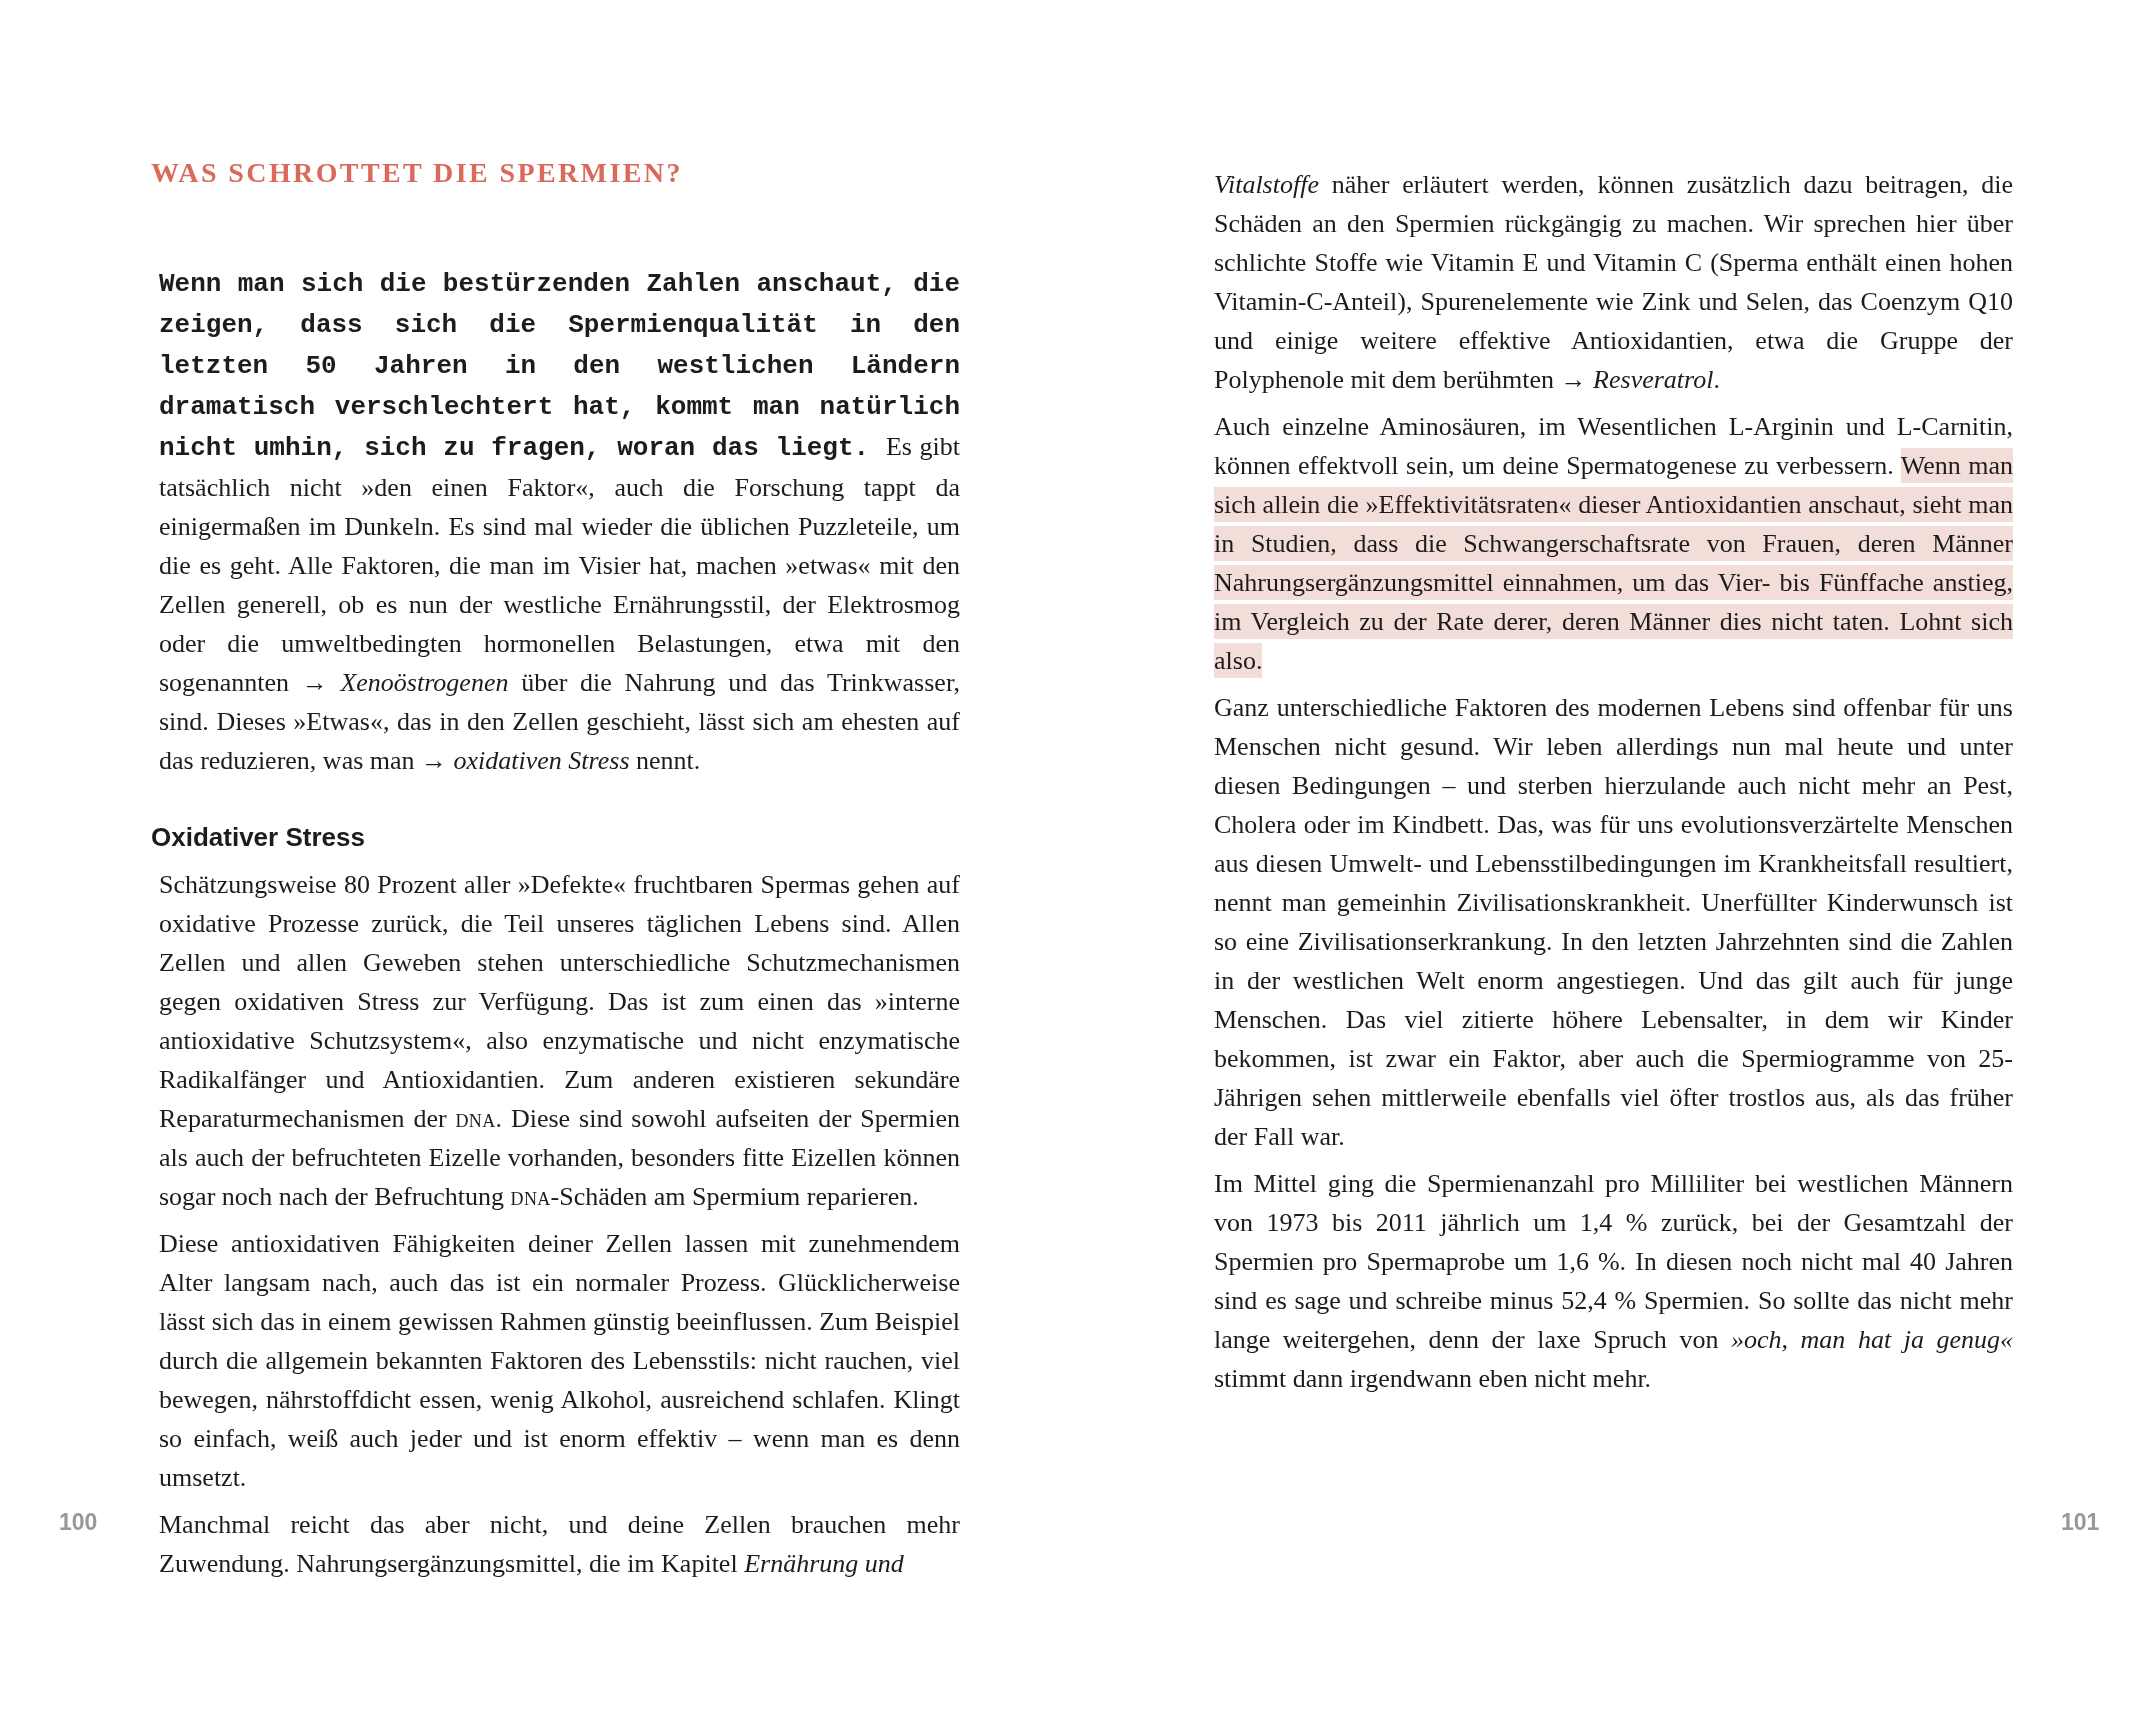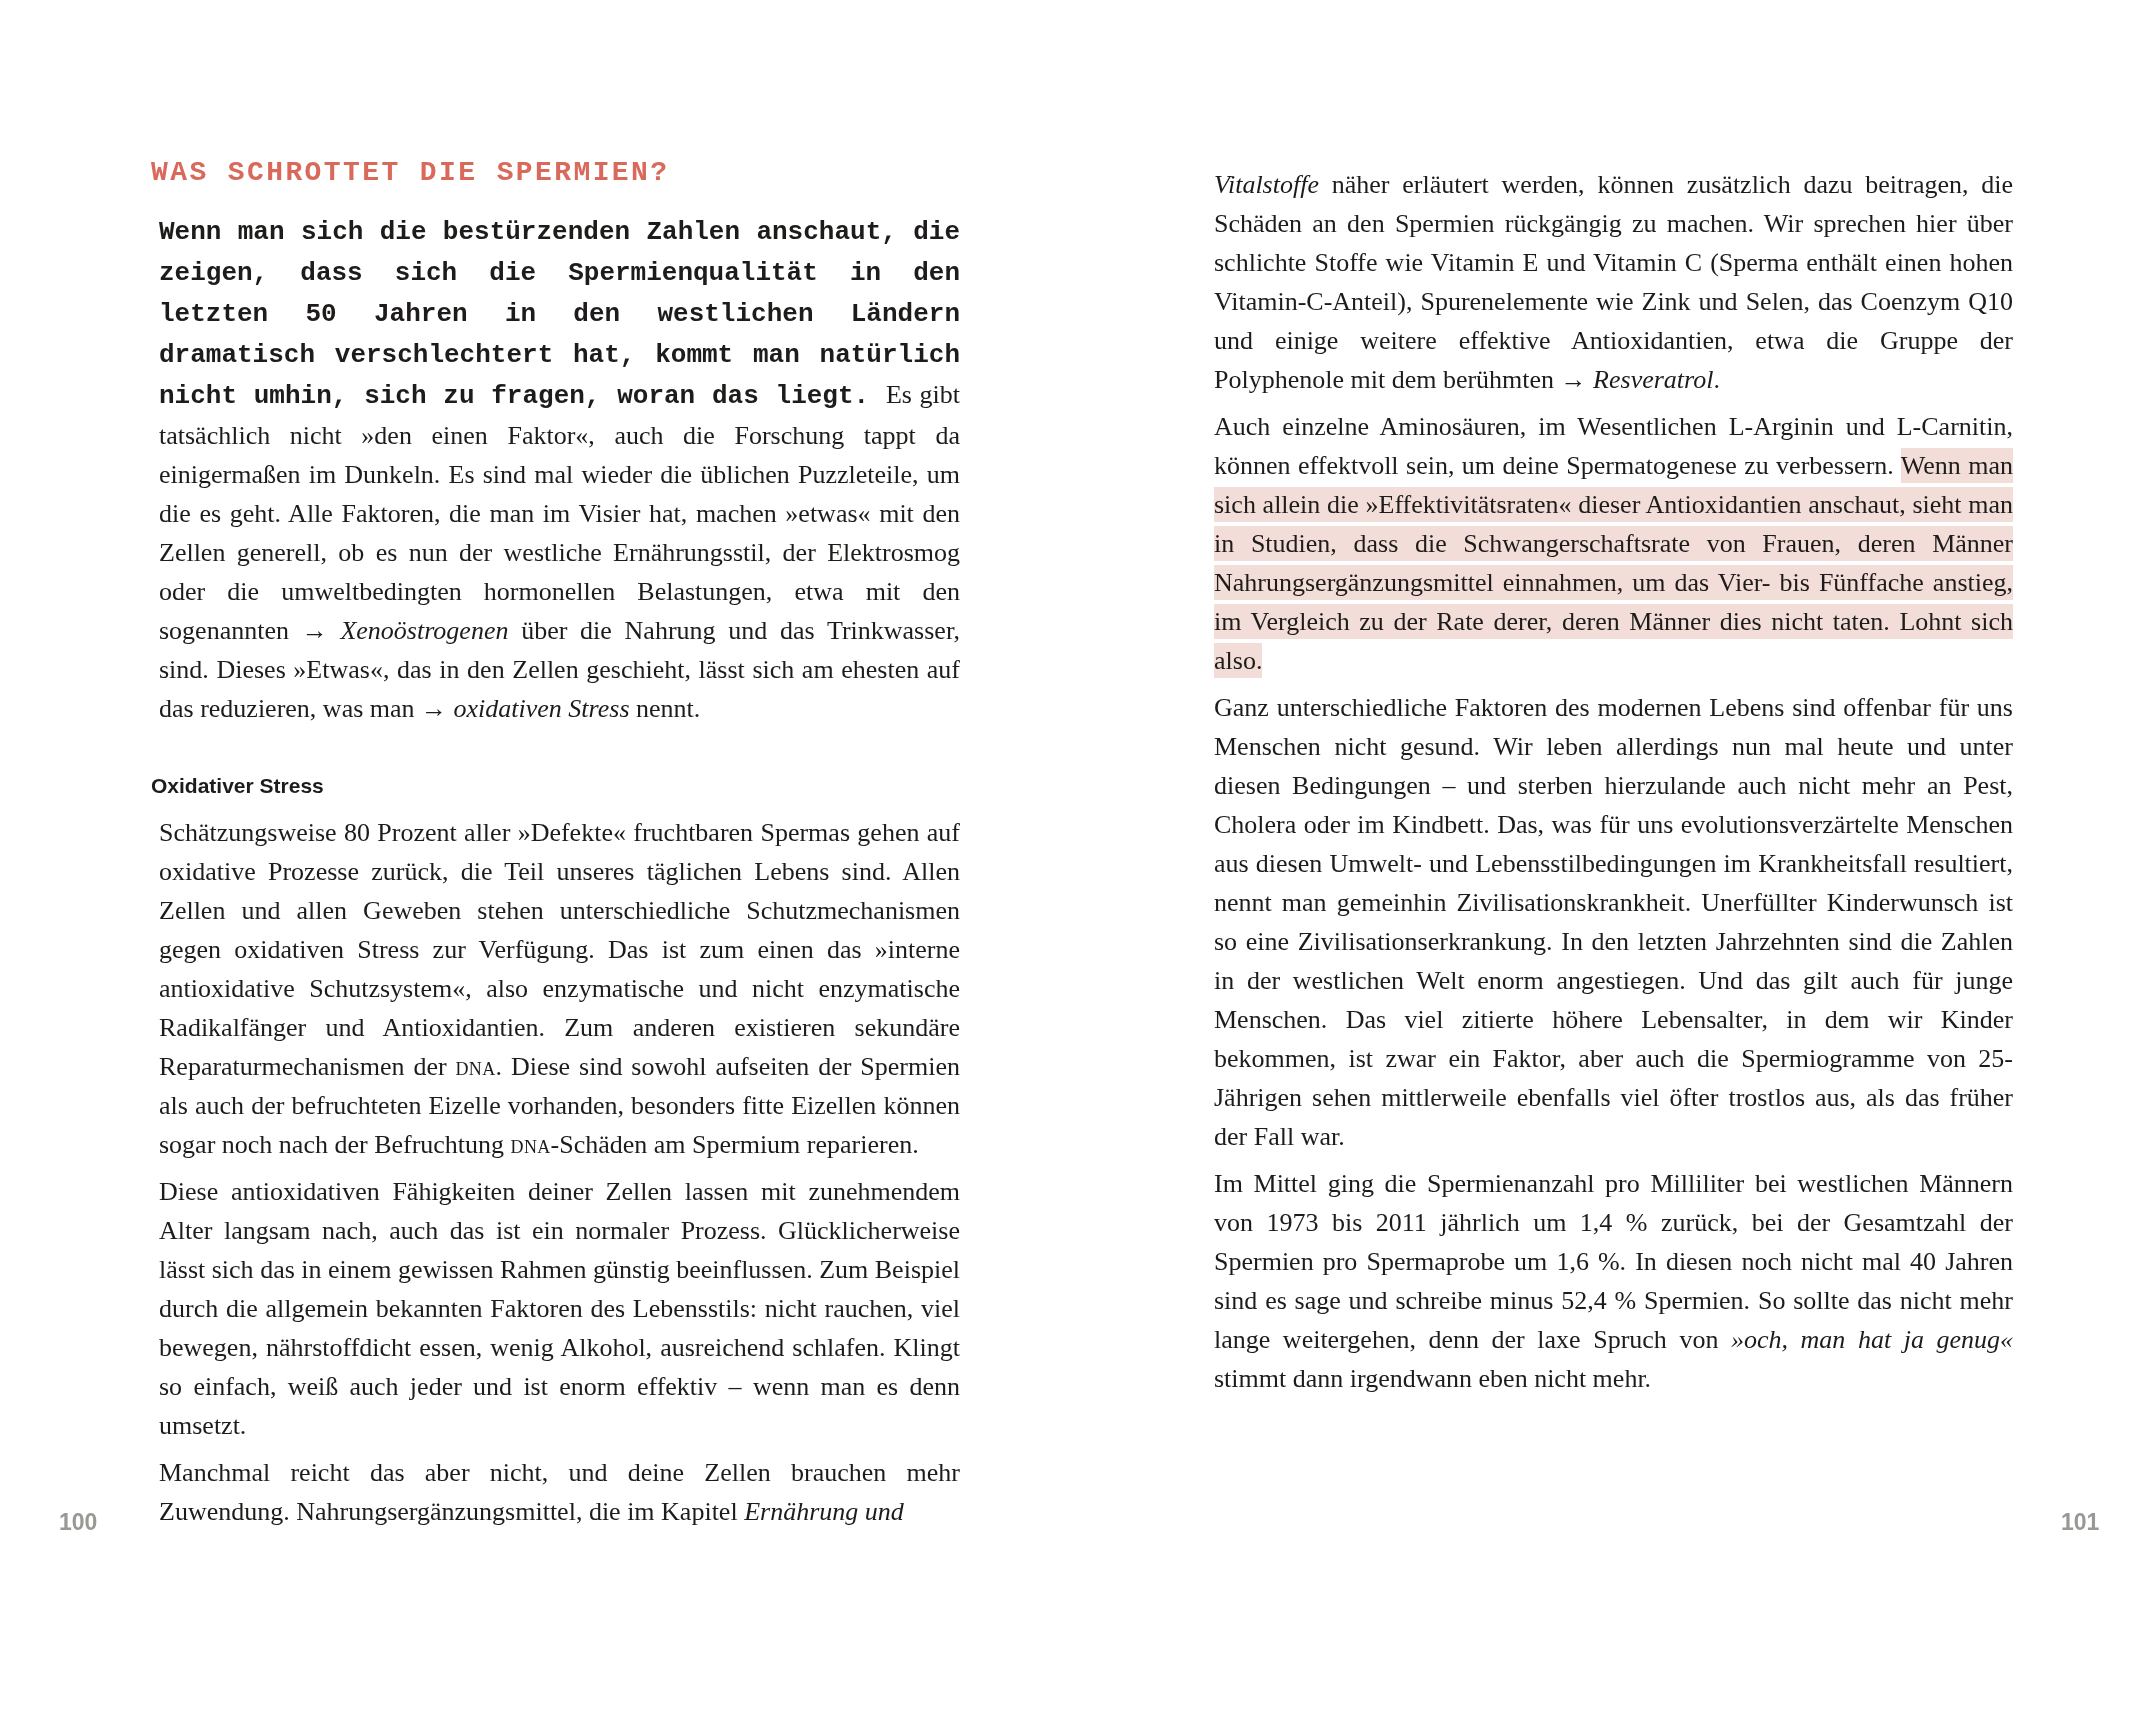--- a/index.html
+++ b/index.html
@@ -11,41 +11,41 @@
     background: #ffffff;
     font-family: "Liberation Serif", serif;
     color: var(--body-text, #1d1c1a);
   }
   .spread { position: absolute; inset: 0; }
   .page { position: absolute; top: 157px; }
   .page-left  { left: 151px;  width: 817px; }
   .page-right { left: 1206px; width: 815px; }
 
   .chapter-heading {
-    margin: 0 0 22px 0;
-    font-family: Liberation Mono, monospace;
+    margin: 0 0 74px 0;
+    font-family: Liberation Serif, serif;
     font-weight: 700;
     font-size: 28px;
     line-height: 32px;
     letter-spacing: 2.4px;
     color: var(--heading-accent, #d96a5b);
   }
   .body-p {
     margin: 8px;
     font-size: 26px;
     line-height: 39px;
     text-align: justify;
     hyphens: auto;
     -webkit-hyphens: auto;
   }
   .subhead {
     margin: 38px 0 0 0;
     font-family: "Liberation Sans", sans-serif;
     font-weight: 700;
-    font-size: 21px;
+    font-size: 26px;
     line-height: 39px;
     color: var(--body-text, #1d1c1a);
   }
   .seg-b { font-weight: 700; font-family: Liberation Mono, monospace; }
   .seg-i { font-style: italic; }
   .seg-sc { font-variant-caps: all-small-caps; letter-spacing: 0.3px; }
   .seg-hl {
     background: var(--highlight, #f3ddd8);
     padding: 2.7px 0;
     box-decoration-break: clone;

